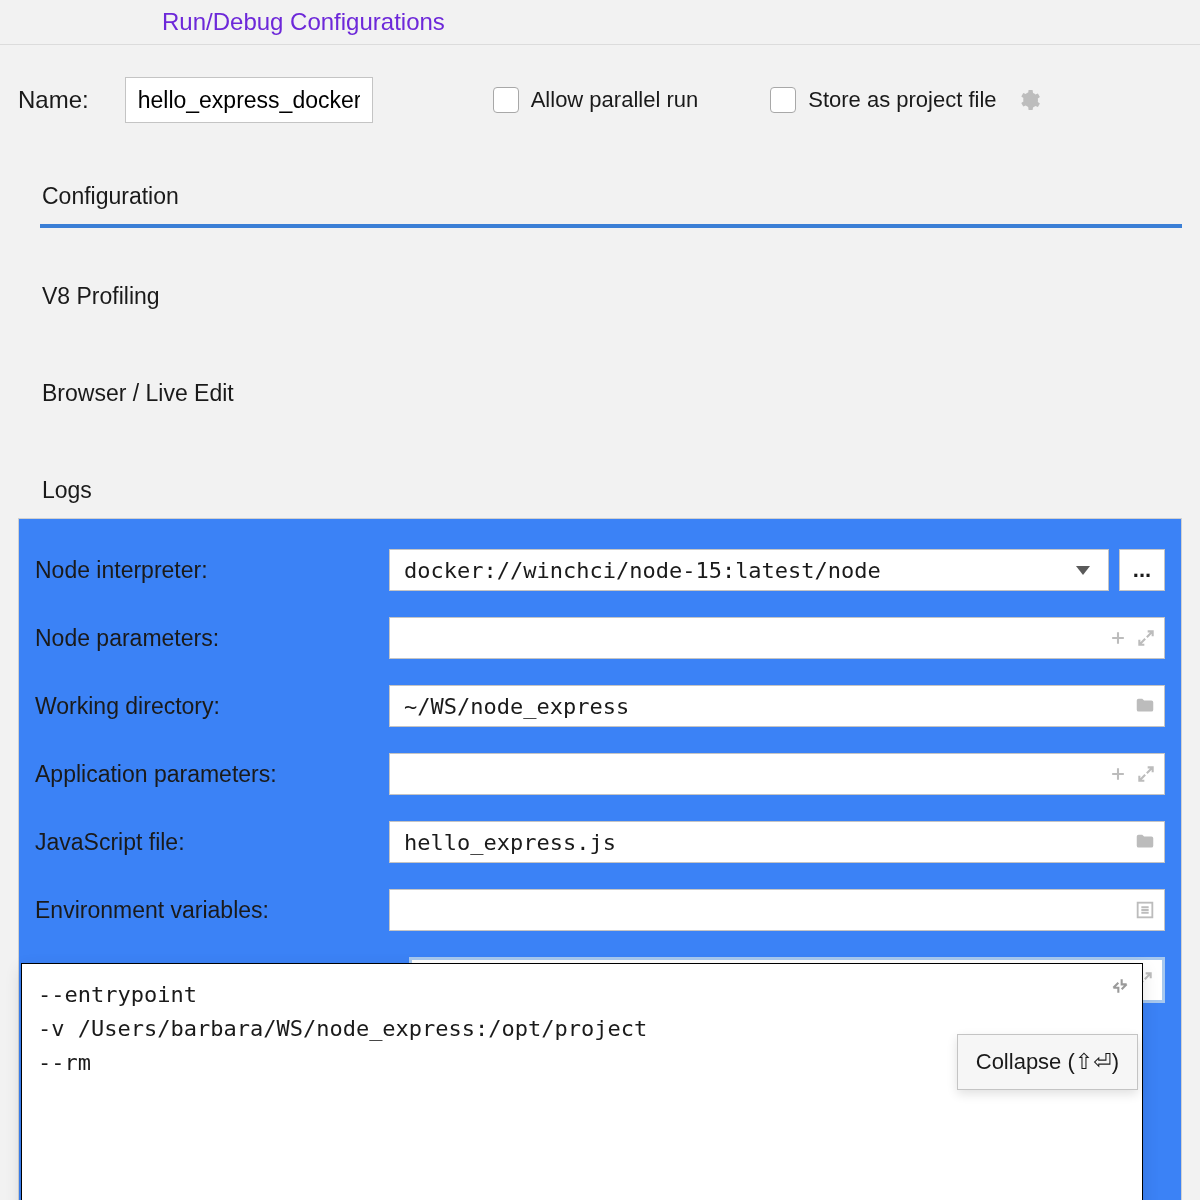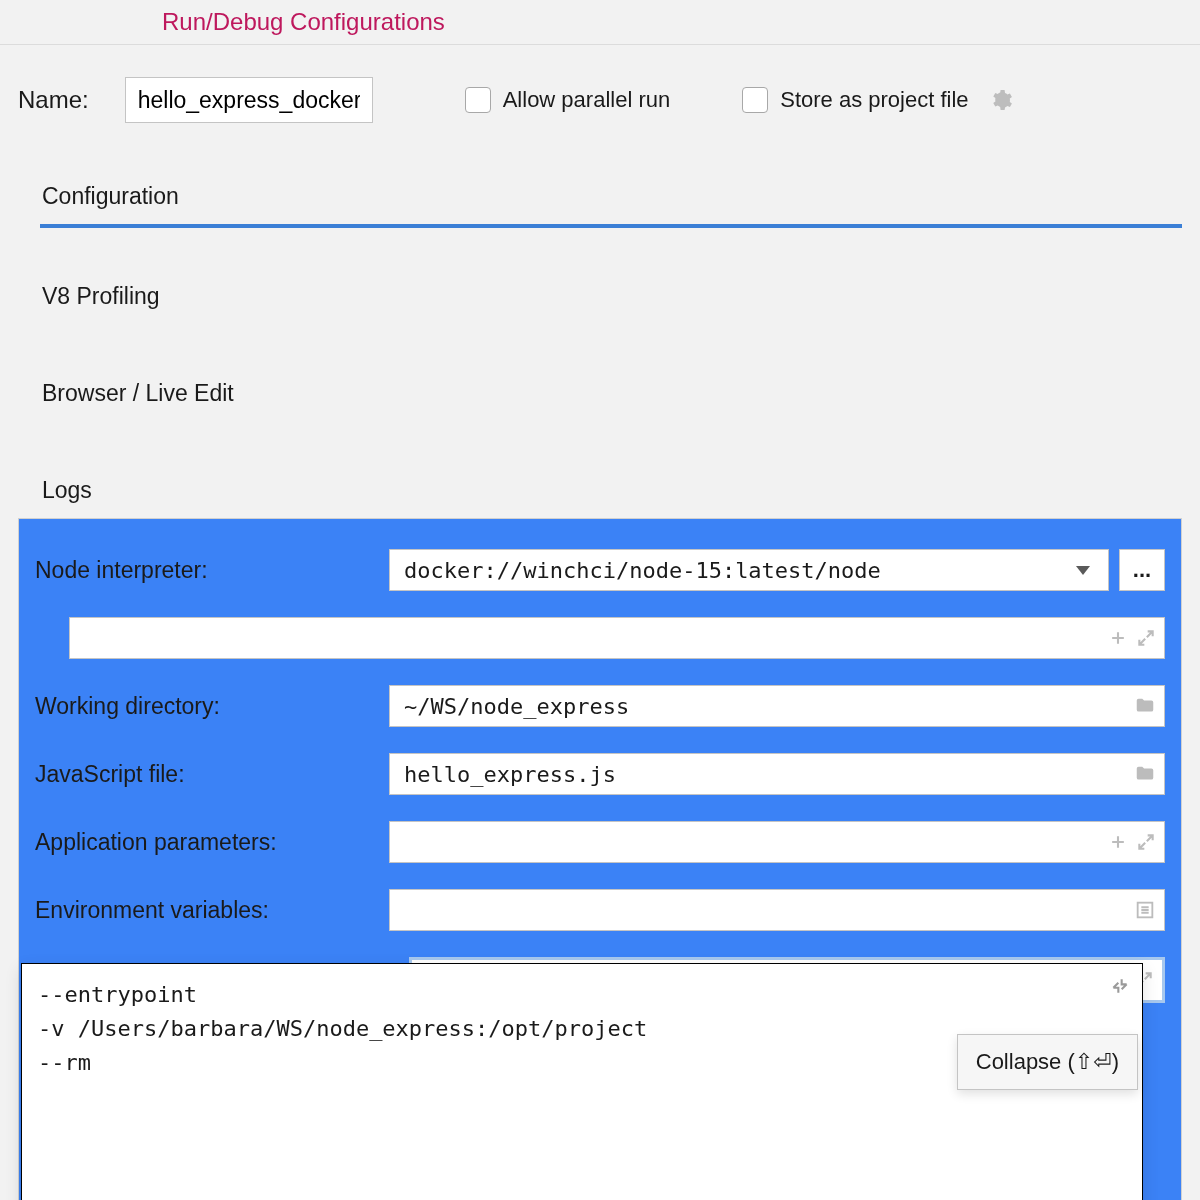--- a/index.html
+++ b/index.html
@@ -7,21 +7,21 @@
       font-family: -apple-system, BlinkMacSystemFont, "Segoe UI", Arial, sans-serif;
       background: #f2f2f2;
       width: 1200px;
       height: 1200px;
       font-size: 22px;
       color: #1a1a1a;
     }
     .title-bar {
       text-align: left;
       padding: 8px 0 8px 162px;
-      color: #be185d;
+      color: #6d28d9;
       font-size: 24px;
       border-bottom: 1px solid #dcdcdc;
     }
     .content {
       padding: 32px 18px 0 18px;
     }
     .name-row {
       display: flex;
       align-items: center;
       gap: 36px;
@@ -34,21 +34,21 @@
       border: 1px solid #c4c4c4;
       background: #fff;
       padding: 0 12px;
       font-size: 23px;
       font-family: inherit;
     }
     .checkbox-wrap {
       display: flex;
       align-items: center;
       gap: 12px;
-      margin-left: 56px;
+      margin-left: 84px;
     }
     .checkbox-wrap.second { margin-left: 36px; }
     .cbox {
       width: 26px;
       height: 26px;
       border: 1.5px solid #a8a8a8;
       border-radius: 4px;
       background: #fff;
     }
     .gear-icon {
@@ -215,20 +215,21 @@
       <div class="field-wrap">
         <div class="text-field mono">
           <span class="value">docker://winchci/node-15:latest/node</span>
           <div class="dropdown-arrow"></div>
         </div>
         <div class="ellipsis-btn">...</div>
       </div>
     </div>
 
     <div class="form-row">
+      <div class="form-label">Node parameters:</div>
       <div class="field-wrap">
         <div class="text-field">
           <span class="value"></span>
           <div class="field-icons">
             <svg class="icon-sm" viewBox="0 0 24 24" fill="none" stroke="currentColor" stroke-width="2.5">
                 <path d="M12 5v14M5 12h14"></path>
               </svg>
             <svg class="icon-sm" viewBox="0 0 24 24" fill="none" stroke="currentColor" stroke-width="2.5">
                 <path d="M14 4h6v6M10 20H4v-6M20 4l-7 7M4 20l7-7"></path>
               </svg>
@@ -245,44 +246,44 @@
           <div class="field-icons">
             <svg class="icon-md" viewBox="0 0 24 24" fill="currentColor">
                 <path d="M3 6a2 2 0 012-2h4l2 2h8a2 2 0 012 2v8a2 2 0 01-2 2H5a2 2 0 01-2-2V6z"></path>
               </svg>
           </div>
         </div>
       </div>
     </div>
 
     <div class="form-row">
+      <div class="form-label">Application parameters:</div>
+      <div class="field-wrap">
+        <div class="text-field">
+          <span class="value"></span>
+          <div class="field-icons">
+            <svg class="icon-sm" viewBox="0 0 24 24" fill="none" stroke="currentColor" stroke-width="2.5">
+                <path d="M12 5v14M5 12h14"></path>
+              </svg>
+            <svg class="icon-sm" viewBox="0 0 24 24" fill="none" stroke="currentColor" stroke-width="2.5">
+                <path d="M14 4h6v6M10 20H4v-6M20 4l-7 7M4 20l7-7"></path>
+              </svg>
+          </div>
+        </div>
+      </div>
+    </div>
+
+    <div class="form-row">
       <div class="form-label">JavaScript file:</div>
       <div class="field-wrap">
         <div class="text-field mono">
           <span class="value">hello_express.js</span>
           <div class="field-icons">
             <svg class="icon-md" viewBox="0 0 24 24" fill="currentColor">
                 <path d="M3 6a2 2 0 012-2h4l2 2h8a2 2 0 012 2v8a2 2 0 01-2 2H5a2 2 0 01-2-2V6z"></path>
-              </svg>
-          </div>
-        </div>
-      </div>
-    </div>
-
-    <div class="form-row">
-      <div class="form-label">Application parameters:</div>
-      <div class="field-wrap">
-        <div class="text-field">
-          <span class="value"></span>
-          <div class="field-icons">
-            <svg class="icon-sm" viewBox="0 0 24 24" fill="none" stroke="currentColor" stroke-width="2.5">
-                <path d="M12 5v14M5 12h14"></path>
-              </svg>
-            <svg class="icon-sm" viewBox="0 0 24 24" fill="none" stroke="currentColor" stroke-width="2.5">
-                <path d="M14 4h6v6M10 20H4v-6M20 4l-7 7M4 20l7-7"></path>
               </svg>
           </div>
         </div>
       </div>
     </div>
 
     <div class="form-row">
       <div class="form-label">Environment variables:</div>
       <div class="field-wrap">
         <div class="text-field">

